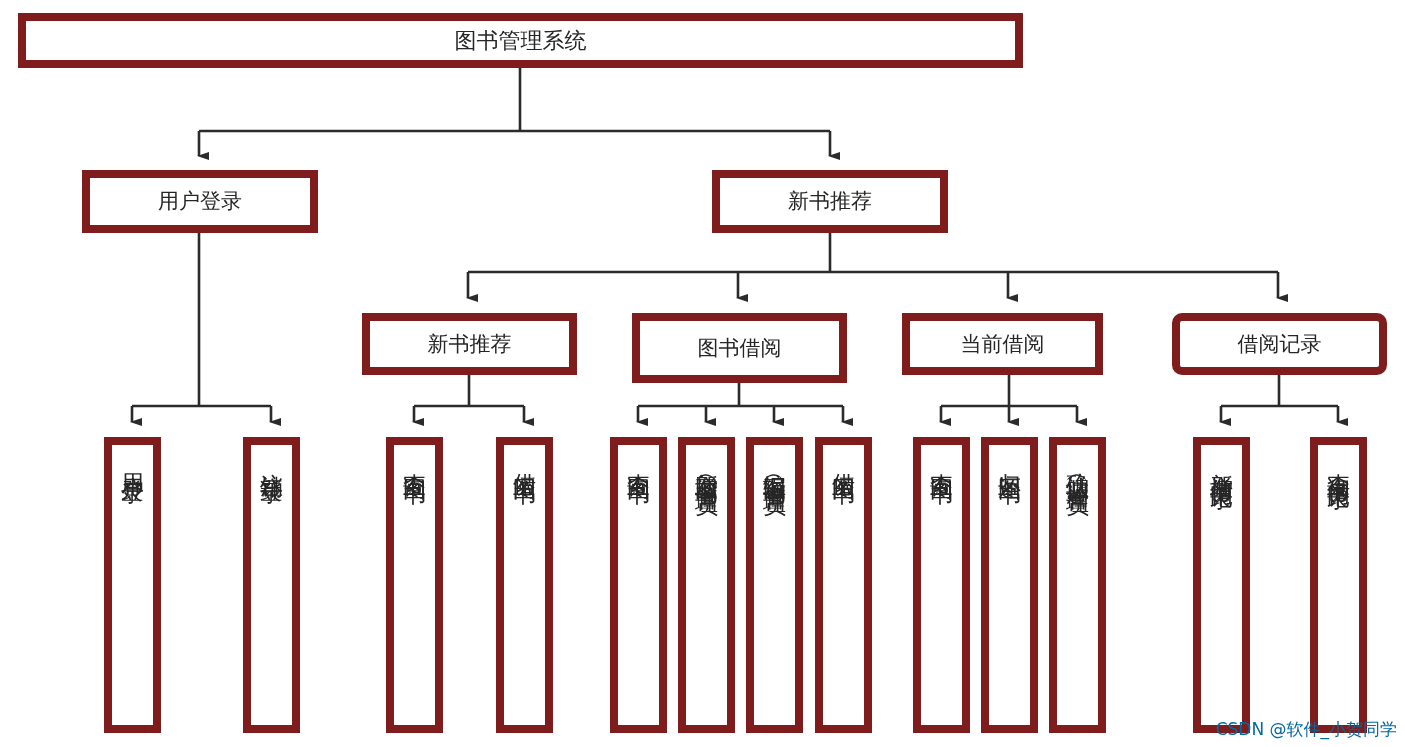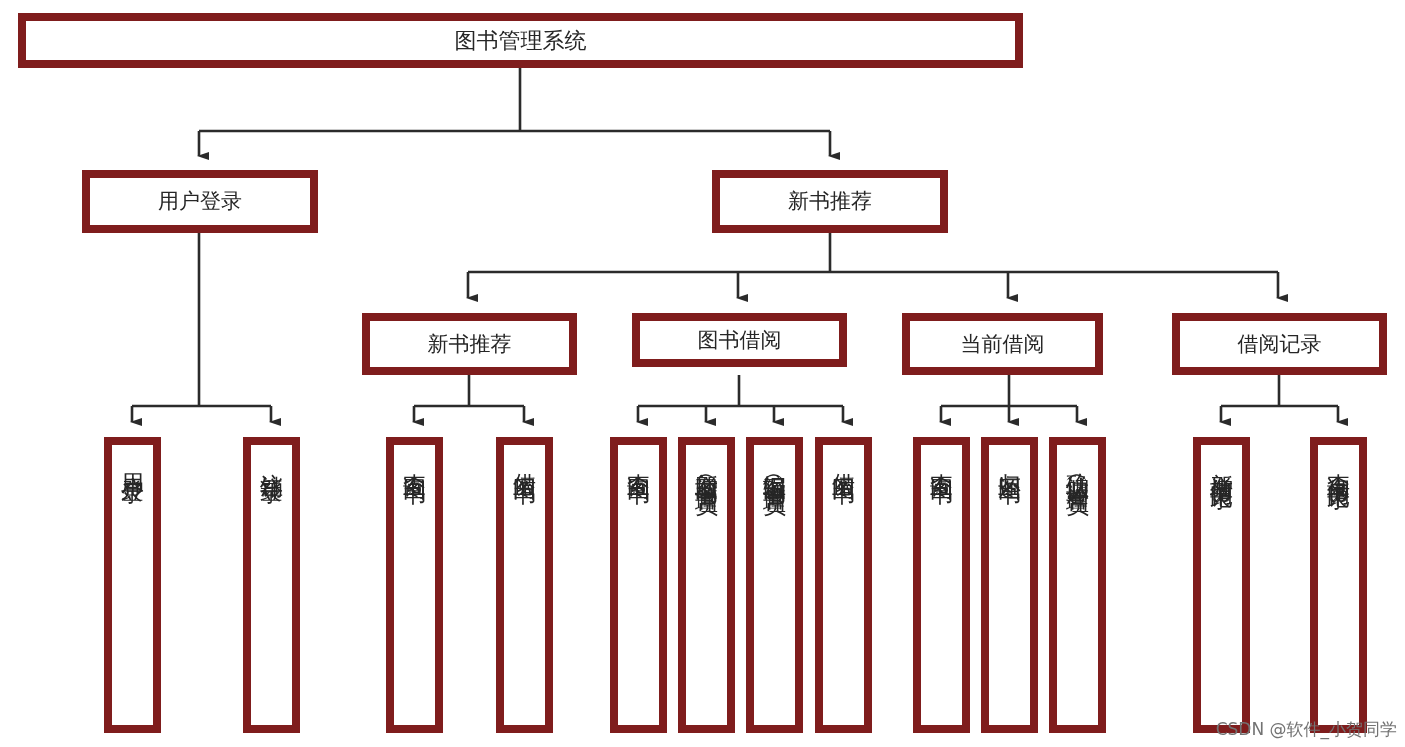--- a/index.html
+++ b/index.html
@@ -62,21 +62,21 @@
     line-height: 1;
   }
   .node.vert.tall .label {
     font-size: 23px;
   }
   #watermark {
     position: absolute;
     right: 8px;
     bottom: 6px;
     font-size: 17px;
-    color: #737373;
+    color: #0369a1;
     white-space: nowrap;
     font-family: "DejaVu Sans", "Liberation Sans", sans-serif;
     margin-left: 16px;
   }
 </style>
 </head>
 <body>
 
 <div id="canvas">
 
@@ -139,29 +139,29 @@
   </div>
 
   <div class="node horiz" style="left:712px; top:170px; width:236px; height:63px;">
     <span class="label">新书推荐</span>
   </div>
 
   <div class="node horiz" style="left:362px; top:313px; width:215px; height:62px;">
     <span class="label">新书推荐</span>
   </div>
 
-  <div class="node horiz" style="left:632px; top:313px; width:215px; height:54px;align-items:center;">
+  <div class="node horiz" style="left:632px; top:313px; width:215px; height:70px;align-items:center;">
     <span class="label">图书借阅</span>
   </div>
 
   <div class="node horiz" style="left:902px; top:313px; width:201px; height:62px;">
     <span class="label">当前借阅</span>
   </div>
 
-  <div class="node horiz" style="left:1172px; top:313px; width:215px; height:62px;">
+  <div class="node horiz" style="left:1172px; top:313px; width:215px; height:62px;border-radius:10px;">
     <span class="label">借阅记录</span>
   </div>
 
   <div class="node vert" style="left:104px; top:437px; width:57px; height:296px;">
     <span class="label">用户登录</span>
   </div>
   <div class="node vert" style="left:243px; top:437px; width:57px; height:296px;">
     <span class="label">注销登录</span>
   </div>
 

